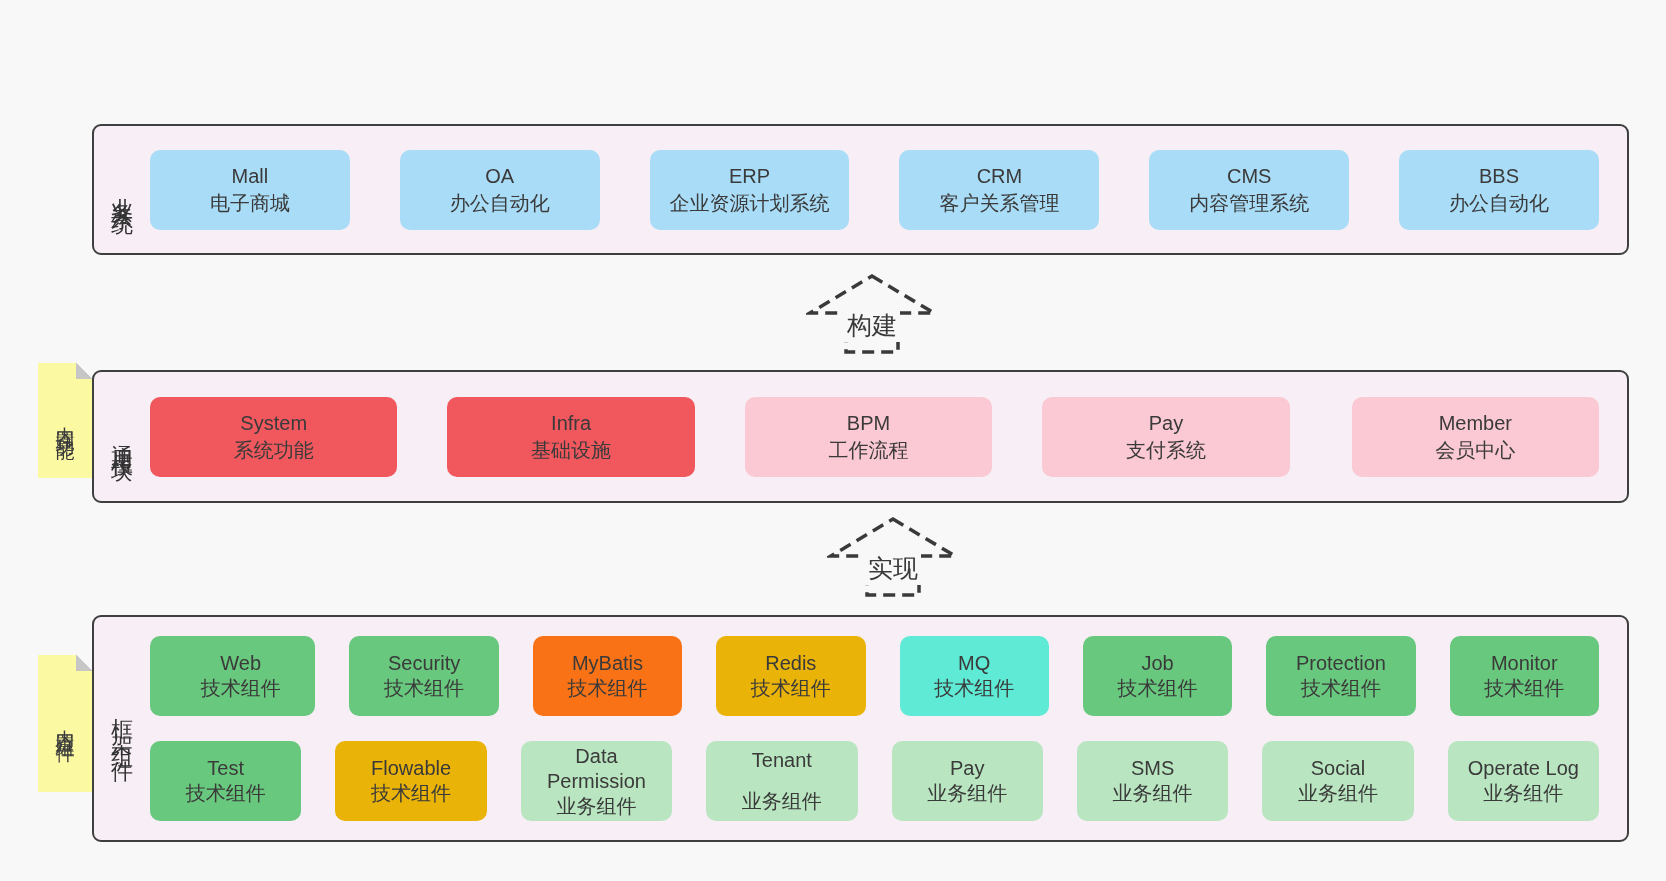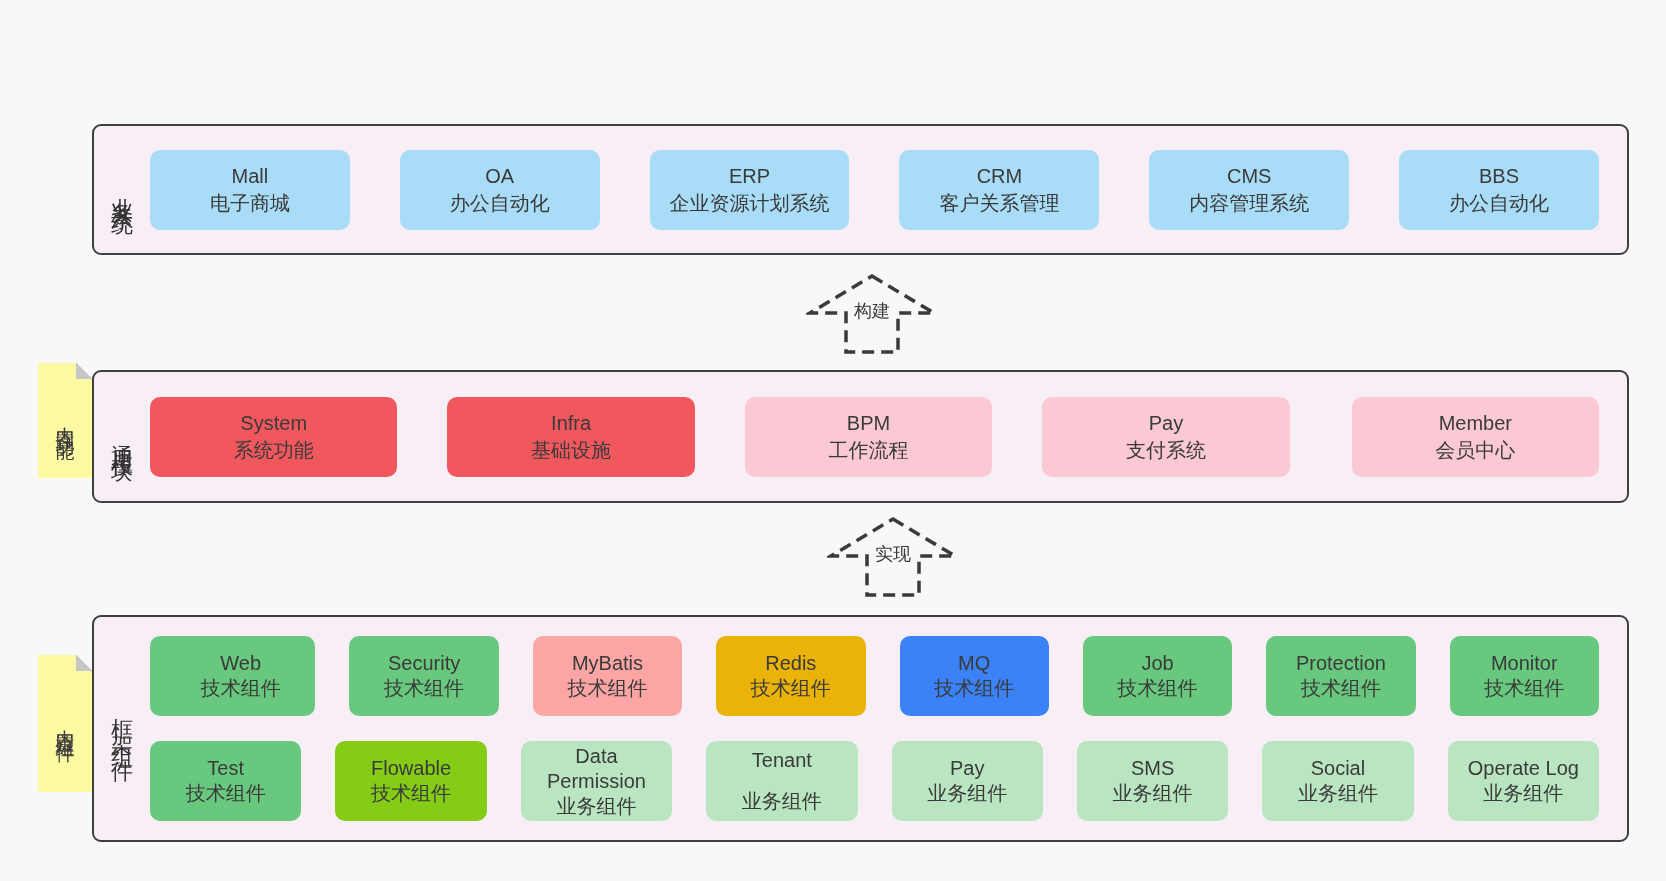--- a/index.html
+++ b/index.html
@@ -99,25 +99,25 @@
   .arrow{
     position:absolute;
     width:132px;height:82px;
     z-index:1;
   }
   .arrow-1{left:806px;top:273px;}
   .arrow-2{left:827px;top:516px;}
   .arrow svg{display:block;}
   .arrow-label{
     position:absolute;
-    left:50%;top:26px;
+    left:50%;top:36px;
     transform:translateX(-50%);
     background:#f8f8f8;
     padding:0 3px;
-    font-size:18px;
+    font-size:25px;
     color:#3a3a3a;
     white-space:nowrap;
   }
 </style>
 </head>
 <body>
 
 <div class="canvas">
 
   <div class="sticky sticky-2">
@@ -206,29 +206,29 @@
     <div class="rows">
         <div class="box-row">
           <div class="box green" style="background: rgb(104, 200, 125); padding-left: 20px;">
             <div>Web</div>
             <div>技术组件</div>
           </div>
           <div class="box green" style="background: rgb(104, 200, 125);">
             <div>Security</div>
             <div>技术组件</div>
           </div>
-          <div class="box green" style="background: #fca5a5;">
+          <div class="box green" style="background: #f97316;">
             <div>MyBatis</div>
             <div>技术组件</div>
           </div>
           <div class="box green" style="background: #eab308;">
             <div>Redis</div>
             <div>技术组件</div>
           </div>
-          <div class="box green" style="background: #3b82f6;">
+          <div class="box green" style="background: #5eead4;">
             <div>MQ</div>
             <div>技术组件</div>
           </div>
           <div class="box green" style="background: rgb(104, 200, 125);">
             <div>Job</div>
             <div>技术组件</div>
           </div>
           <div class="box green" style="background: rgb(104, 200, 125);">
             <div>Protection</div>
             <div>技术组件</div>
@@ -236,21 +236,21 @@
           <div class="box green" style="background: rgb(104, 200, 125);">
             <div>Monitor</div>
             <div>技术组件</div>
           </div>
         </div>
         <div class="box-row">
           <div class="box green" style="background: rgb(104, 200, 125);">
             <div>Test</div>
             <div>技术组件</div>
           </div>
-          <div class="box green" style="background: #84cc16;">
+          <div class="box green" style="background: #eab308;">
             <div>Flowable</div>
             <div>技术组件</div>
           </div>
           <div class="box lightgreen" style="background: rgb(185, 230, 193);">
             <div>Data Permission</div>
             <div>业务组件</div>
           </div>
           <div class="box lightgreen" style="background: rgb(185, 230, 193); gap: 16px;">
             <div>Tenant</div>
             <div>业务组件</div>

